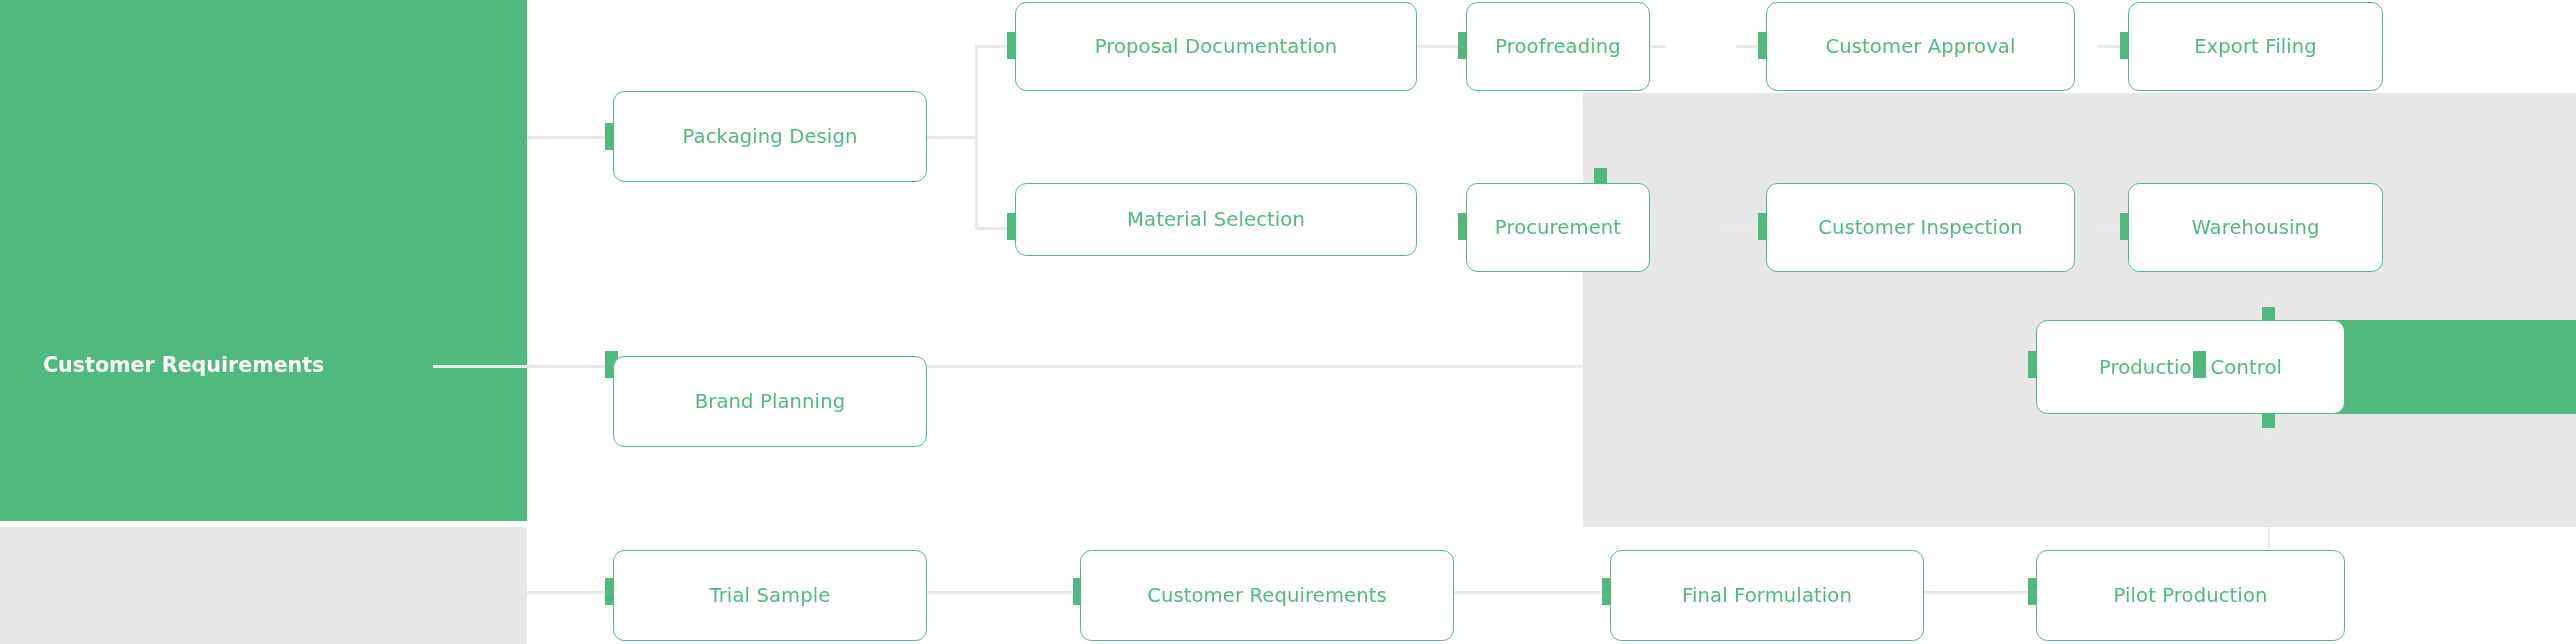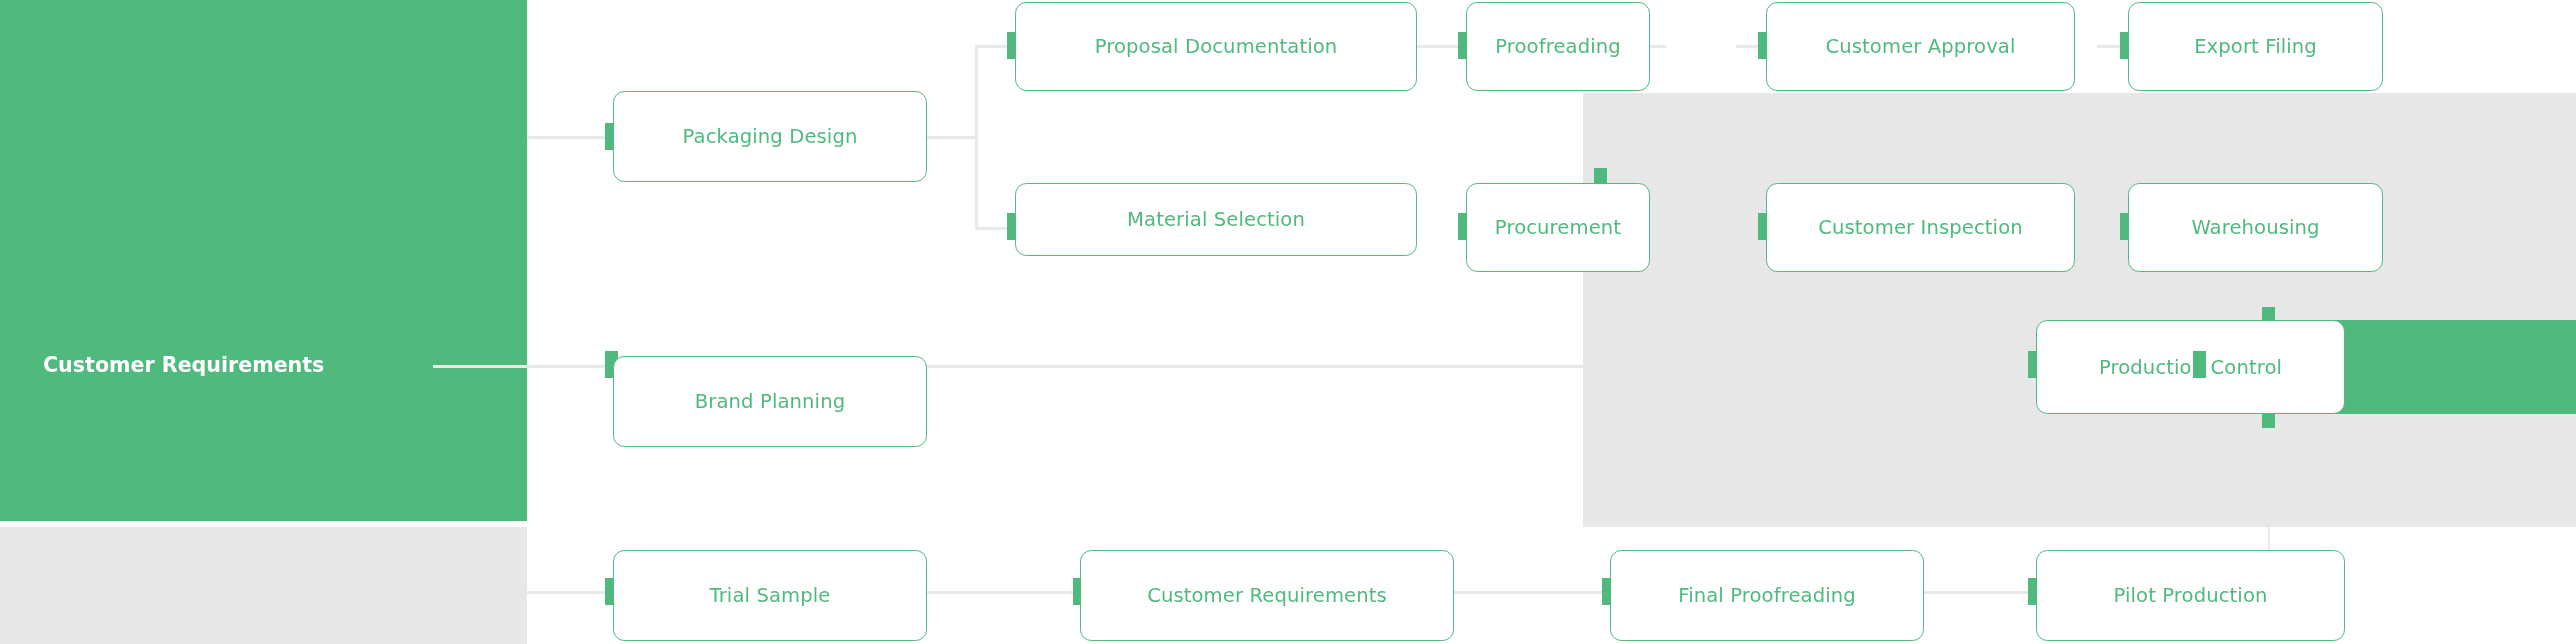--- a/index.html
+++ b/index.html
@@ -145,21 +145,21 @@
     <span>Trial Sample</span>
   </div>
 
   <div class="tab" style="left:1073px;top:578px;"></div>
   <div class="node" style="left:1080px;top:550px;width:374px;height:91px;">
     <span>Customer Requirements</span>
   </div>
 
   <div class="tab" style="left:1602px;top:578px;"></div>
   <div class="node" style="left:1610px;top:550px;width:314px;height:91px;">
-    <span>Final Proofreading</span>
+    <span>Final Formulation</span>
   </div>
 
   <div class="tab" style="left:2028px;top:578px;"></div>
   <div class="node" style="left:2036px;top:550px;width:309px;height:91px;">
     <span>Pilot Production</span>
   </div>
 
 </div>
 
 

